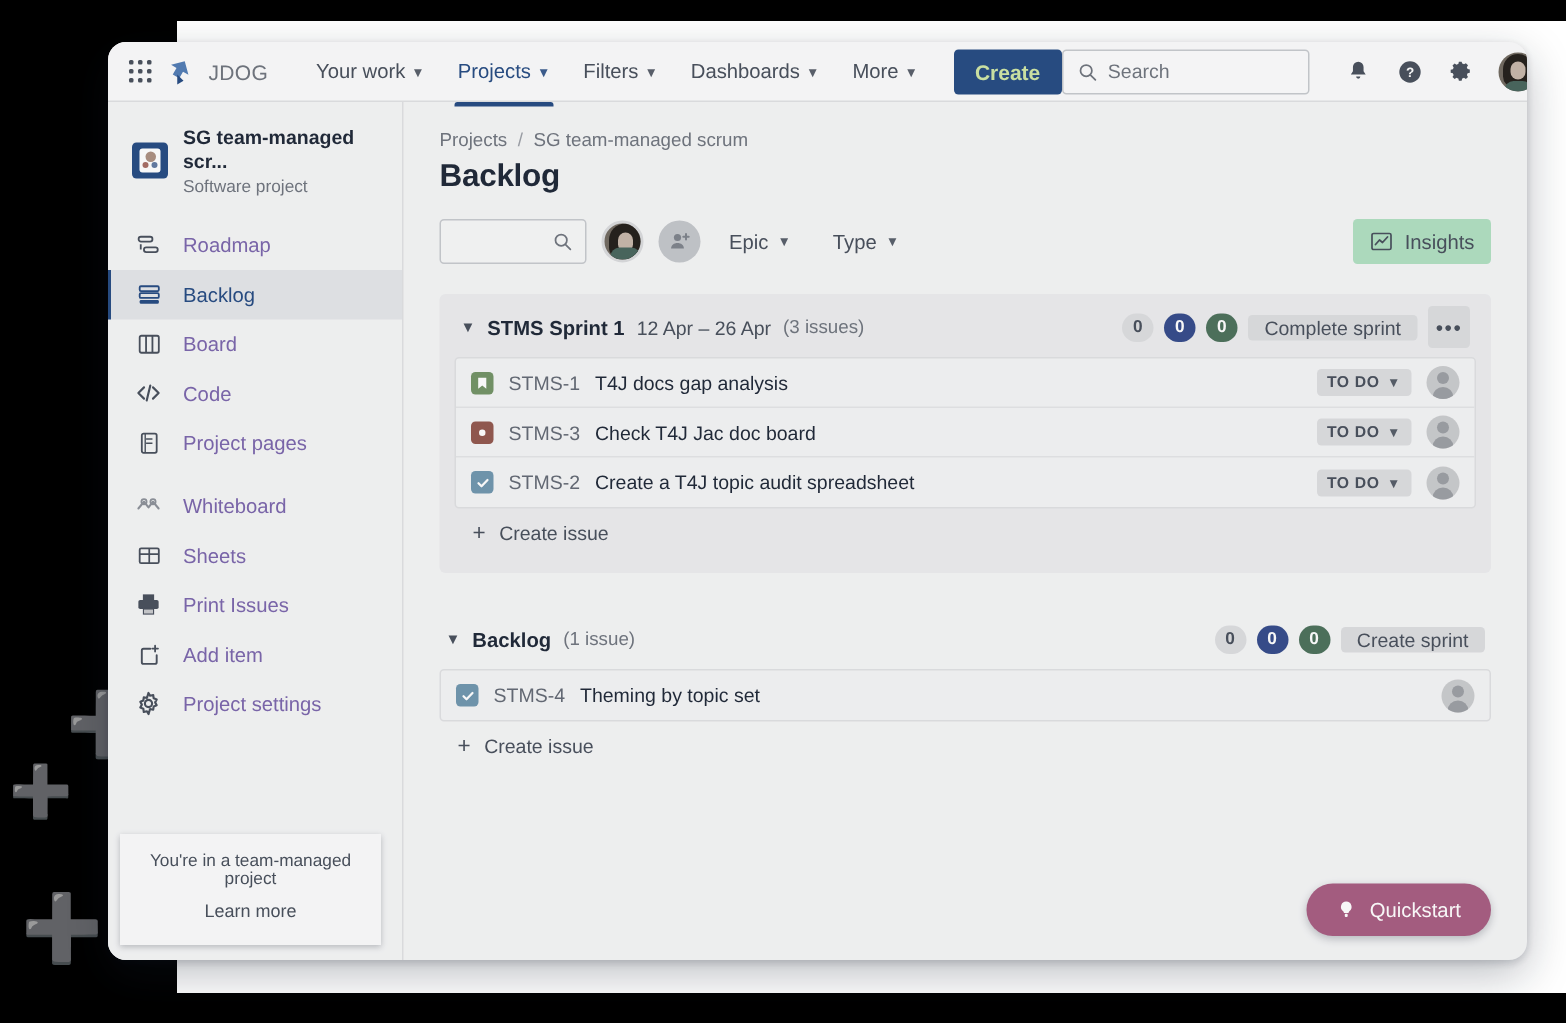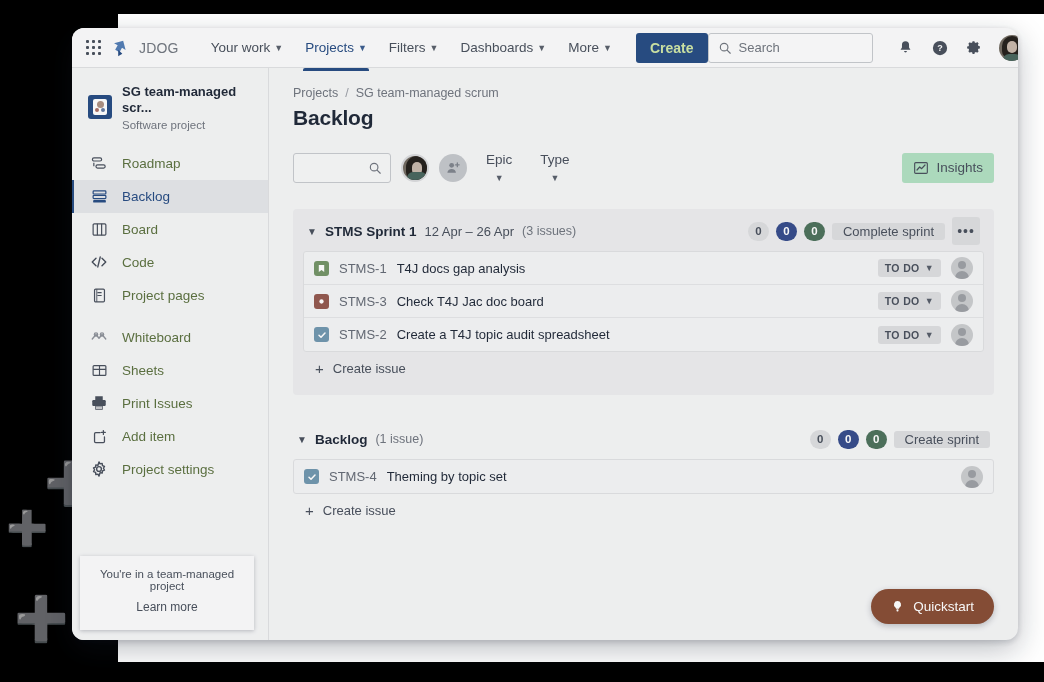--- a/index.html
+++ b/index.html
@@ -110,21 +110,21 @@
   .proj-avatar .inner { width: 14px; height: 16px; background: #fff; border-radius: 2px; position:relative;}
   .proj-avatar .dot1 { position:absolute; width:4px; height:4px; border-radius:50%; background:#e0614f; left:2px; top:9px;}
   .proj-avatar .dot2 { position:absolute; width:4px; height:4px; border-radius:50%; background:#4a7fd4; left:8px; top:9px;}
   .proj-avatar .hd { position:absolute; width:7px; height:7px; border-radius:50%; background:#c98b6b; left:3.5px; top:2px;}
   .proj-name { font-size: 13px; font-weight: 700; color: #172b4d; line-height: 1.25; }
   .proj-sub { font-size: 11.5px; color: #6b778c; margin-top: 2px;}
 
   .navlist { margin-top: 4px; }
   .side-item {
     display: flex; align-items: center; gap: 14px; height: 33px;
-    padding: 0 10px 0 18px; color: #4d7c0f; font-size: 13.5px; cursor: pointer;
+    padding: 0 10px 0 18px; color: #8b5cf6; font-size: 13.5px; cursor: pointer;
   }
   .side-item.sel { background: #e1e6ee; color: #0052cc; font-weight: 500;
                    box-shadow: inset 2px 0 0 #0052cc; }
   .side-item .ic { width: 18px; height: 18px; display:flex; align-items:center; justify-content:center; flex:none;}
   .side-gap { height: 9px; }
 
   .tmp-tooltip {
     position: absolute; left: 8px; bottom: 10px; width: 174px; background: #fafbfc;
     padding: 12px 8px 16px; text-align: center; box-shadow: 0 1px 4px rgba(9,30,66,0.25);
   }
@@ -149,21 +149,21 @@
     border: 2px solid #d8dbe0; cursor: pointer;
   }
   .tb-avatar .hair { position:absolute; left:3px; top:0px; width:22px; height:24px; border-radius: 11px 11px 8px 8px; background:#2b2118;}
   .tb-avatar .face { position:absolute; left:9px; top:6px; width:10px; height:13px; border-radius:5px; background:#d7b49a;}
   .tb-avatar .body { position:absolute; left:4px; bottom:0; width:20px; height:8px; border-radius:6px 6px 0 0; background:#2f6f5e;}
   .tb-adduser {
     width: 28px; height: 28px; border-radius: 50%; background: #c1c7d0; display:flex;
     align-items:center; justify-content:center; cursor:pointer; color: #6b778c;
   }
   .tb-drop { font-size: 13.5px; color: #42526e; display:flex; align-items:center; gap:6px;
-             padding: 6px 9px; border-radius: 3px; cursor: pointer; flex-direction: column; }
+             padding: 6px 9px; border-radius: 3px; cursor: pointer; }
   .insights-btn {
     margin-left: auto; display:flex; align-items:center; gap:7px; background:#86efac;
     border-radius: 3px; padding: 7px 11px; font-size: 13.5px; color: #42526e; cursor: pointer;
     font-weight: 500;
   }
 
   
   .section { margin-top: 20px; background: #ebecf0; border-radius: 4px; padding: 8px 10px 10px; }
   .section.backlog { background: transparent; padding: 0; margin-top: 30px;}
   .sec-head { display: flex; align-items: center; height: 28px; padding: 0 4px; gap: 8px; }
@@ -209,21 +209,21 @@
   }
   .assignee .h { position:absolute; left:7px; top:4px; width:8px; height:8px; border-radius:50%; background:#9aa0ab;}
   .assignee .b { position:absolute; left:4px; top:14px; width:14px; height:10px; border-radius:7px 7px 0 0; background:#9aa0ab;}
   .create-issue {
     display: flex; align-items: center; gap: 9px; font-size: 13px; color: #42526e;
     padding: 9px 12px; cursor: pointer;
   }
   .create-issue .plus { font-size: 15px; line-height: 1; }
 
   .quickstart {
-    position: absolute; right: 24px; bottom: 16px; background: #c2410c; color: #fff;
+    position: absolute; right: 24px; bottom: 16px; background: #ec4899; color: #fff;
     border-radius: 20px; padding: 10px 20px; font-size: 13.5px; display: flex;
     align-items: center; gap: 9px; cursor: pointer; box-shadow: 0 2px 6px rgba(9,30,66,0.25);
   }
 </style>
 </head>
 <body>
 
 <div id="stage">
 
   <div class="whiteband"></div>

